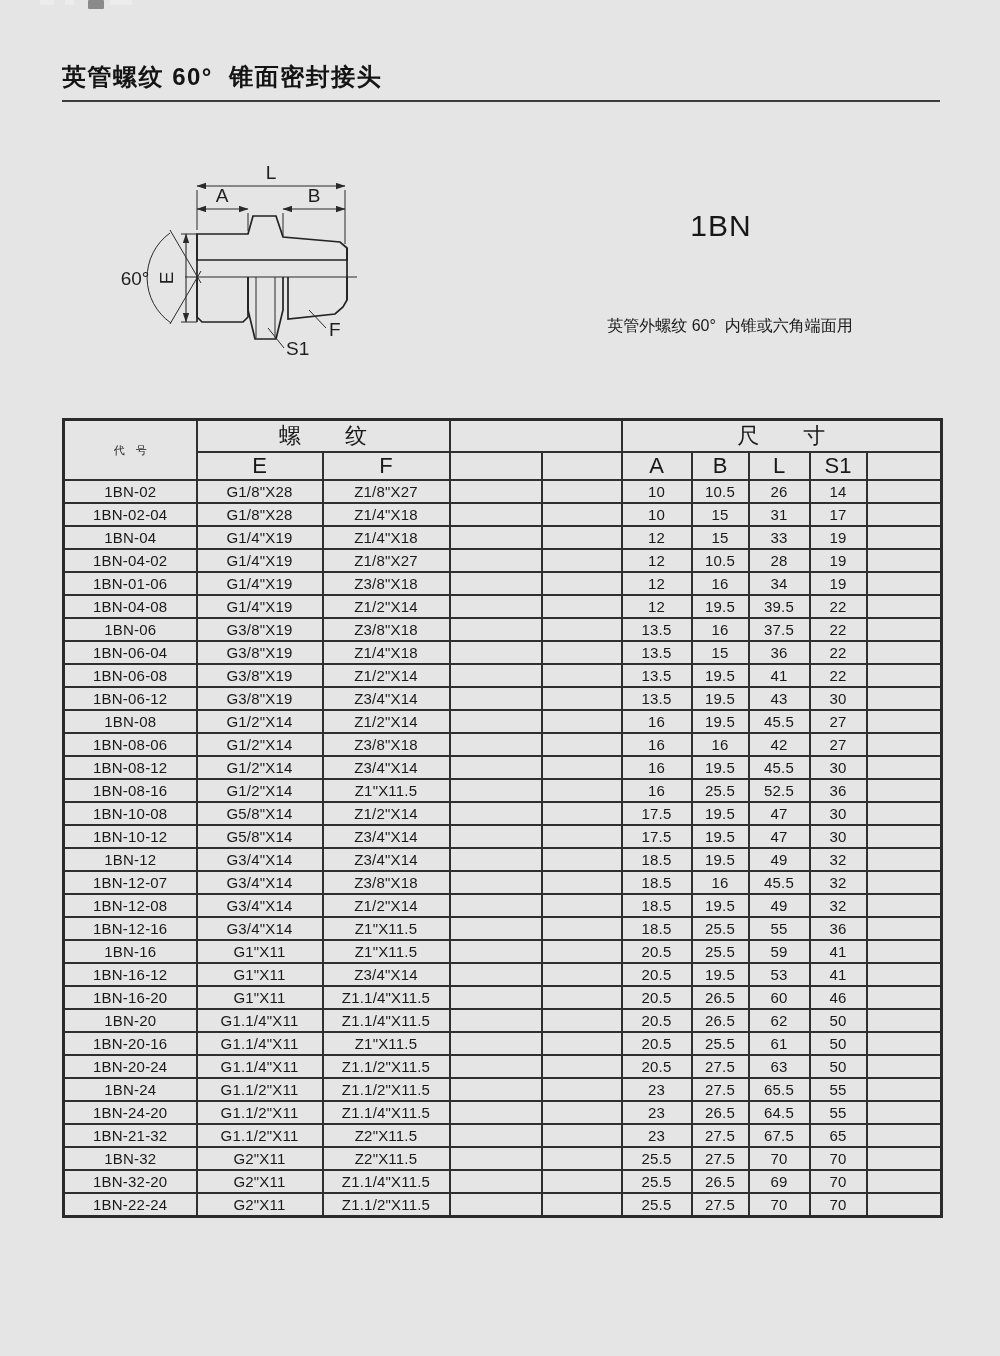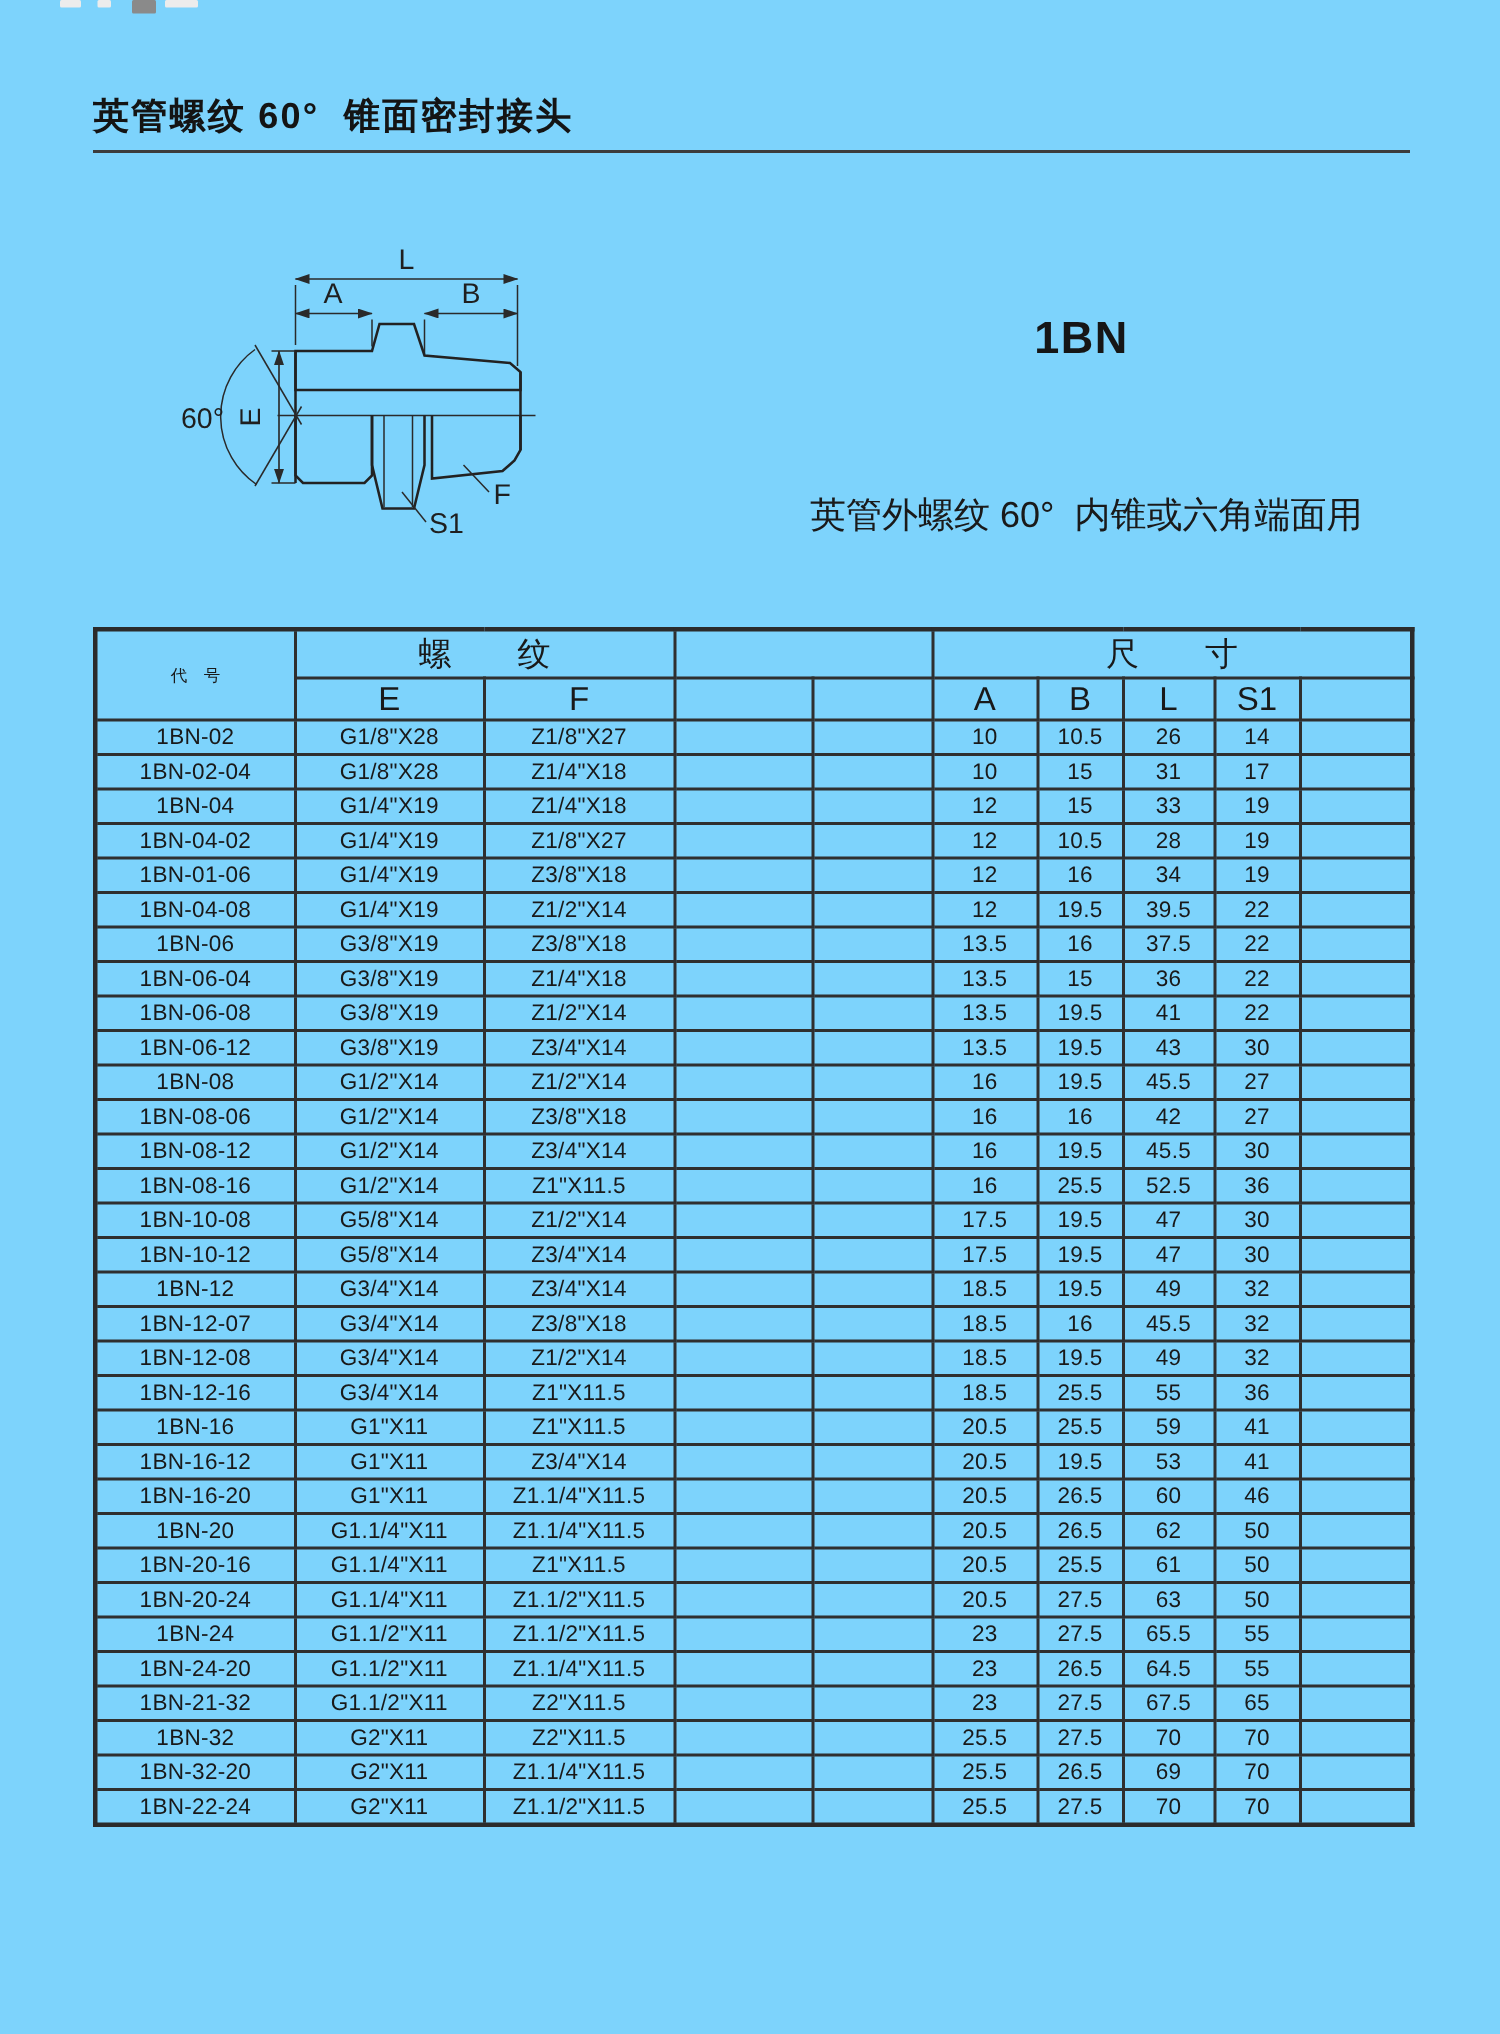--- a/index.html
+++ b/index.html
@@ -1,40 +1,40 @@
 <!DOCTYPE html>
 <html><head>
 <meta charset="utf-8">
 <style>
   * { margin:0; padding:0; box-sizing:border-box; }
   html,body { background:#ffffff; }
   .page {
     position:relative; width:1000px; height:1356px; margin:0 auto;
-    background:#7dd3fc; overflow:hidden;
+    background:#e5e5e5; overflow:hidden;
     font-family:"Liberation Sans","DejaVu Sans",sans-serif; color:#1d1d1d;
   }
   .scan-mark { position:absolute; background:#8a8a8a; border-radius:1px; }
   .scan-mark.faint { background:#ececec; }
   .doc-title {
     position:absolute; left:62px; top:61px;
     font-size:24px; font-weight:700; letter-spacing:1.5px; white-space:pre; color:#141414;
   }
   .title-rule { position:absolute; left:62px; top:100px; width:878px; height:2px; background:#3c3c3c; }
   .diagram { position:absolute; left:85px; top:152px; width:360px; height:224px; }
   .diagram text { font-family:"Liberation Sans","DejaVu Sans",sans-serif; fill:#1f1f1f; font-size:19px; }
   .diagram .thin  { stroke:#2a2a2a; stroke-width:1; fill:none; }
   .diagram .thick { stroke:#222222; stroke-width:1.7; fill:none; }
   .diagram .dim   { stroke:#2a2a2a; stroke-width:1.1; fill:none; }
   .prod-code {
     position:absolute; left:566px; top:209px; width:310px; text-align:center;
-    font-size:30px; font-weight:700; letter-spacing:1px; color:#161616;
+    font-size:30px; font-weight:400; letter-spacing:1px; color:#161616;
   }
   .prod-desc {
-    position:absolute; left:540px; top:274px; width:380px; 
-    font-size:24px; line-height:28px; color:#1a1a1a; white-space:pre;
+    position:absolute; left:540px; top:256px; width:380px; text-align:center;
+    font-size:16px; line-height:28px; color:#1a1a1a; white-space:pre;
   }
   table.spec {
     position:absolute; left:62px; top:418px; width:878px;
     border-collapse:collapse; table-layout:fixed;
     font-size:15px; color:#191919;
   }
   .spec th, .spec td {
     border:2px solid #2f2f2f; text-align:center; vertical-align:middle;
     padding:0; font-weight:400; overflow:hidden;
   }

